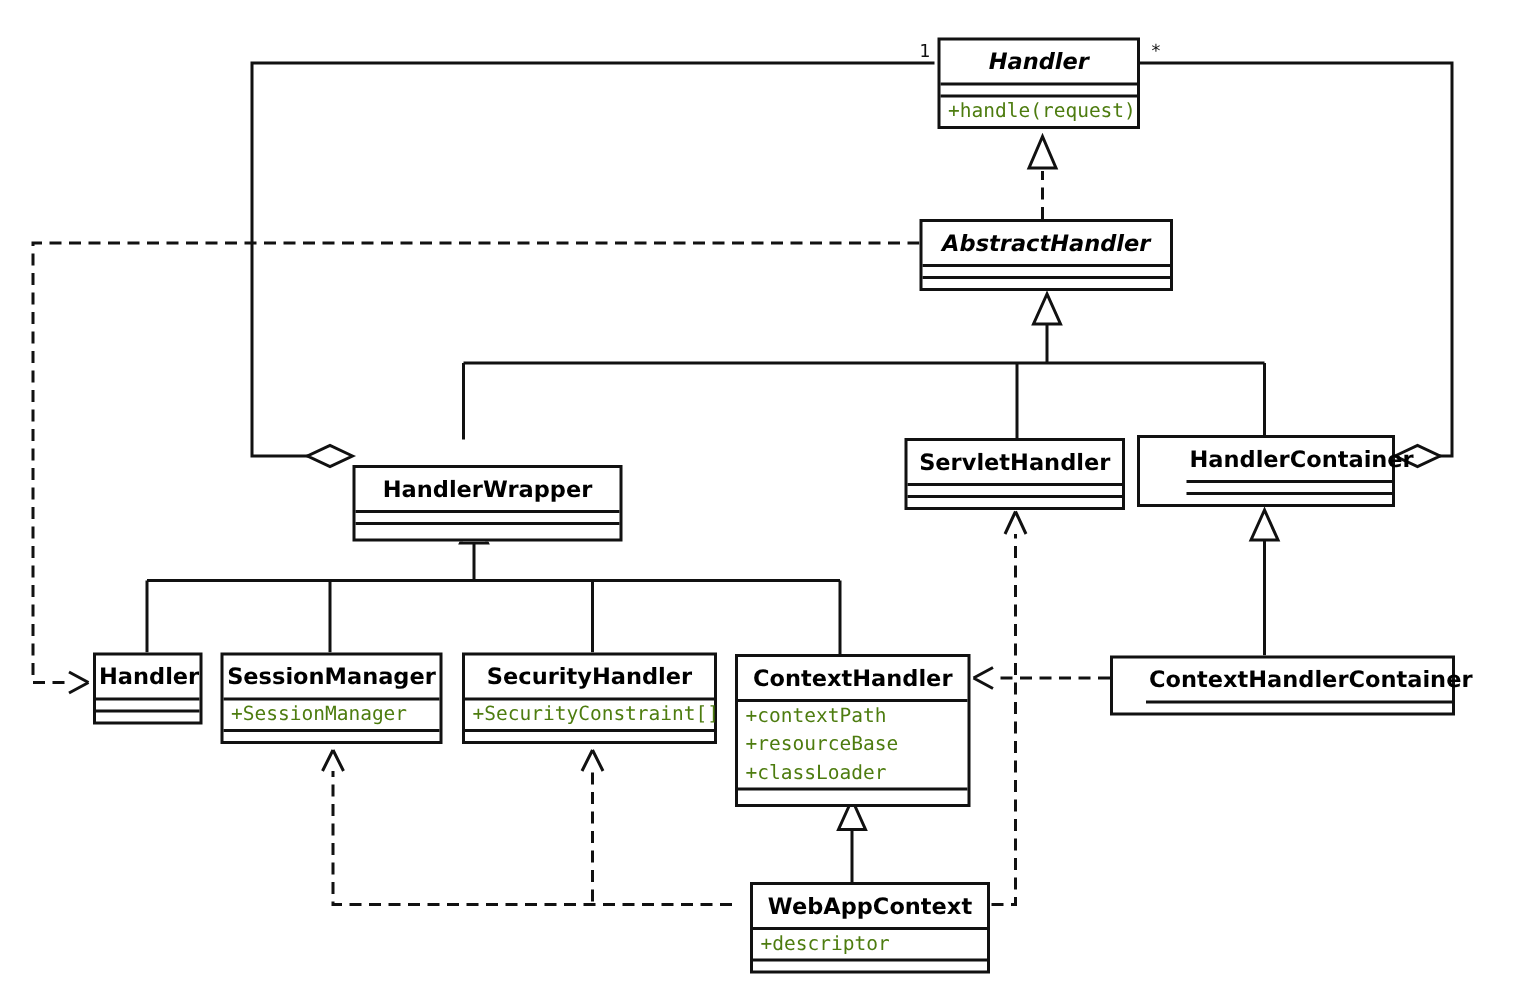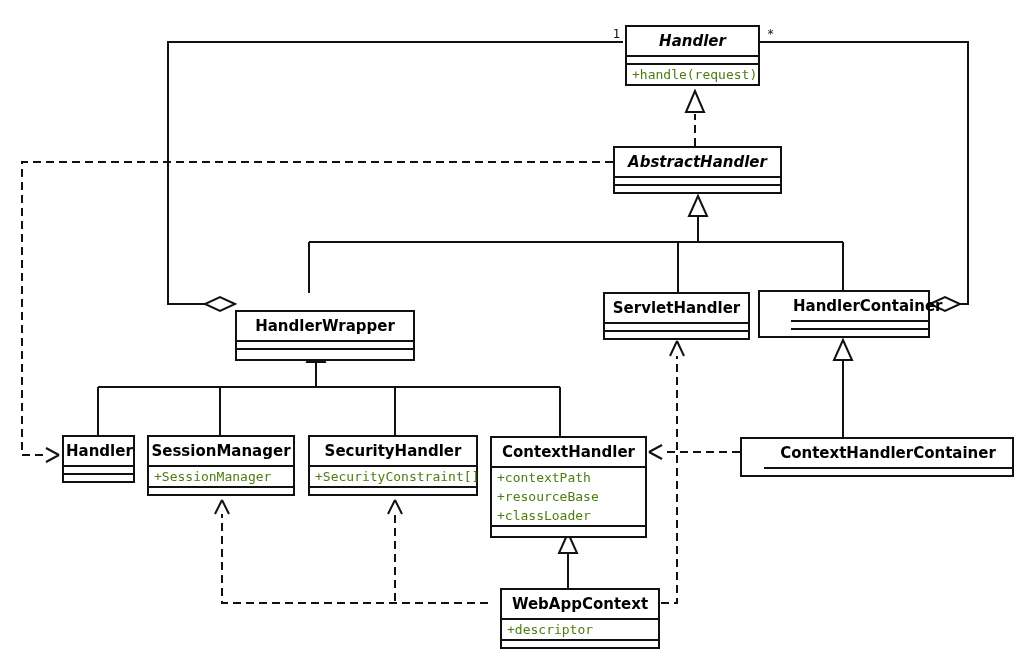--- a/index.html
+++ b/index.html
@@ -166,21 +166,21 @@
   <div class="cls" style="left:490px;top:436px;width:157px;">
     <div class="title">ContextHandler</div>
     <div class="comp">
       <div class="member">+contextPath</div>
       <div class="member">+resourceBase</div>
       <div class="member">+classLoader</div>
     </div>
     <div class="comp e-bot"></div>
   </div>
 
-  <div class="cls" style="left:740px;top:437px;width:274px;padding-left:22px;">
+  <div class="cls" style="left:740px;top:437px;width:230px;padding-left:22px;">
     <div class="title">ContextHandlerContainer</div>
     <div class="comp e-thin"></div>
   </div>
 
   <div class="cls" style="left:480px;top:588px;width:160px;margin-left:20px;">
     <div class="title">WebAppContext</div>
     <div class="comp">
       <div class="member">+descriptor</div>
     </div>
     <div class="comp e-thin"></div>

